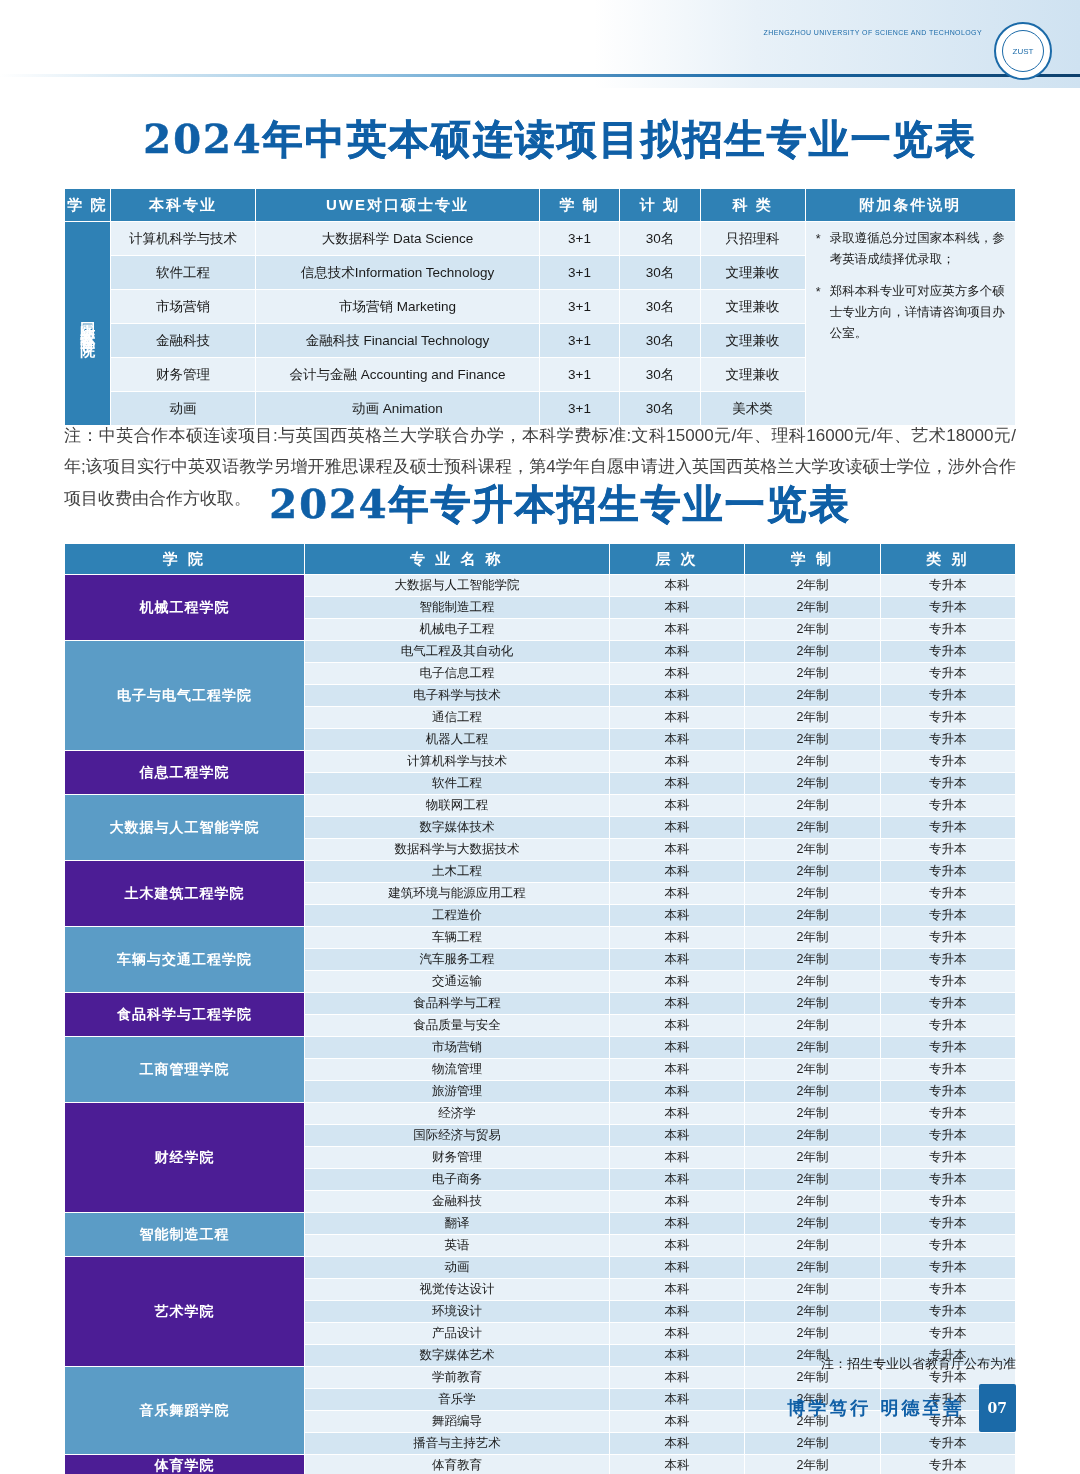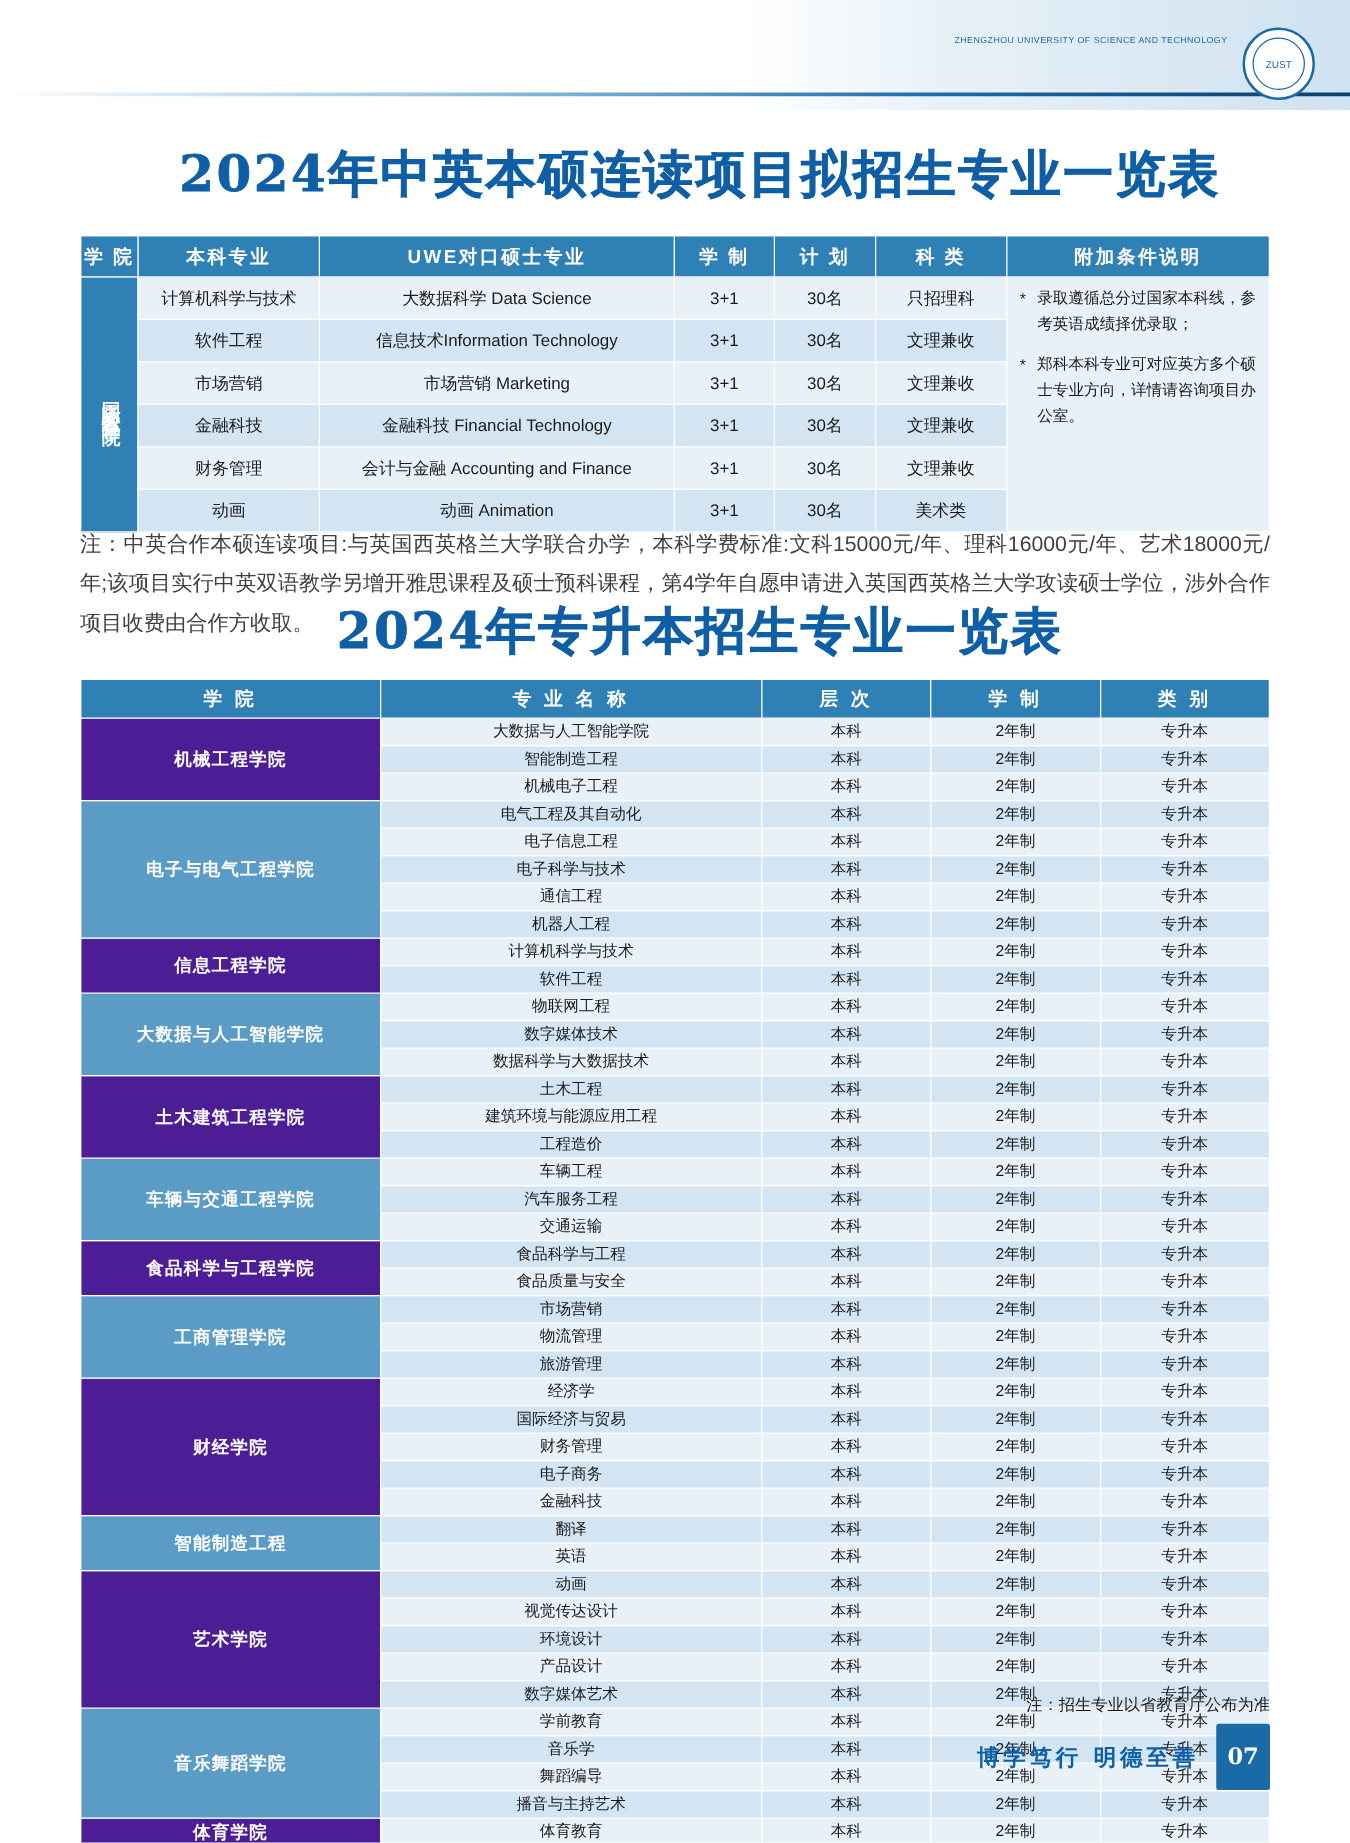--- a/index.html
+++ b/index.html
@@ -117,21 +117,21 @@
 
   
   .footer{
     position:absolute;right:64px;bottom:42px;display:flex;align-items:center;gap:14px;
   }
   .footer .slogan{
     font-family:"DejaVu Serif","Liberation Serif",serif;
     font-size:18px;color:#0f5fa6;letter-spacing:3px;font-weight:bold;
   }
   .footer .pg{
-    background:#1b6aa8;color:#fff;font-size:18px;font-weight:bold;
+    background:#1b6aa8;color:#fff;font-size:14px;font-weight:bold;
     padding:16px 9px;border-radius:2px;font-family:"DejaVu Serif",serif;
   }
 </style>
 </head>
 <body>
 
 <div class="topbar">
   <div class="rule"></div>
   <div class="brand">
     <div class="en">ZHENGZHOU UNIVERSITY OF SCIENCE AND TECHNOLOGY</div>

